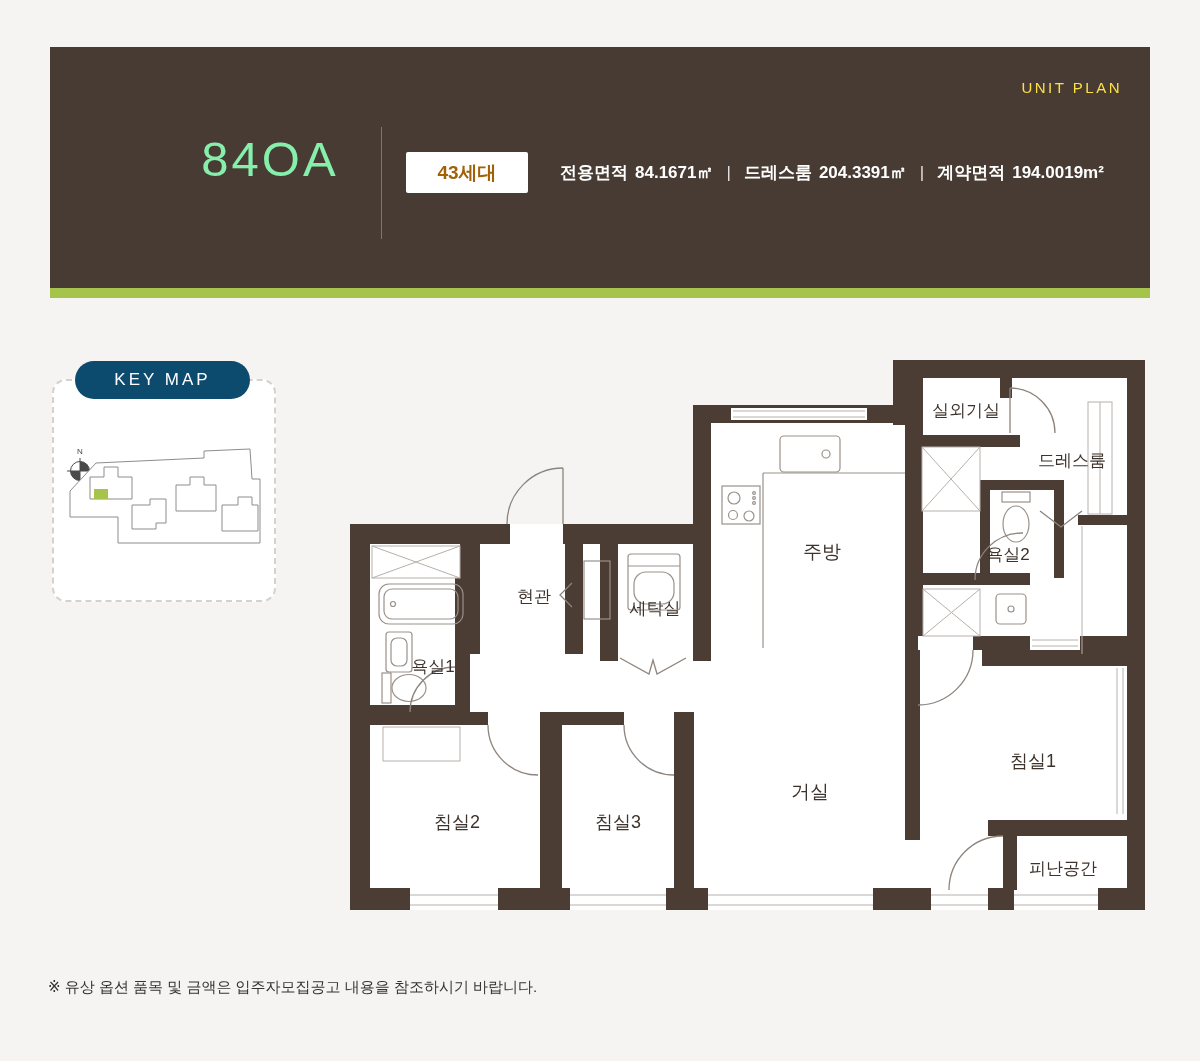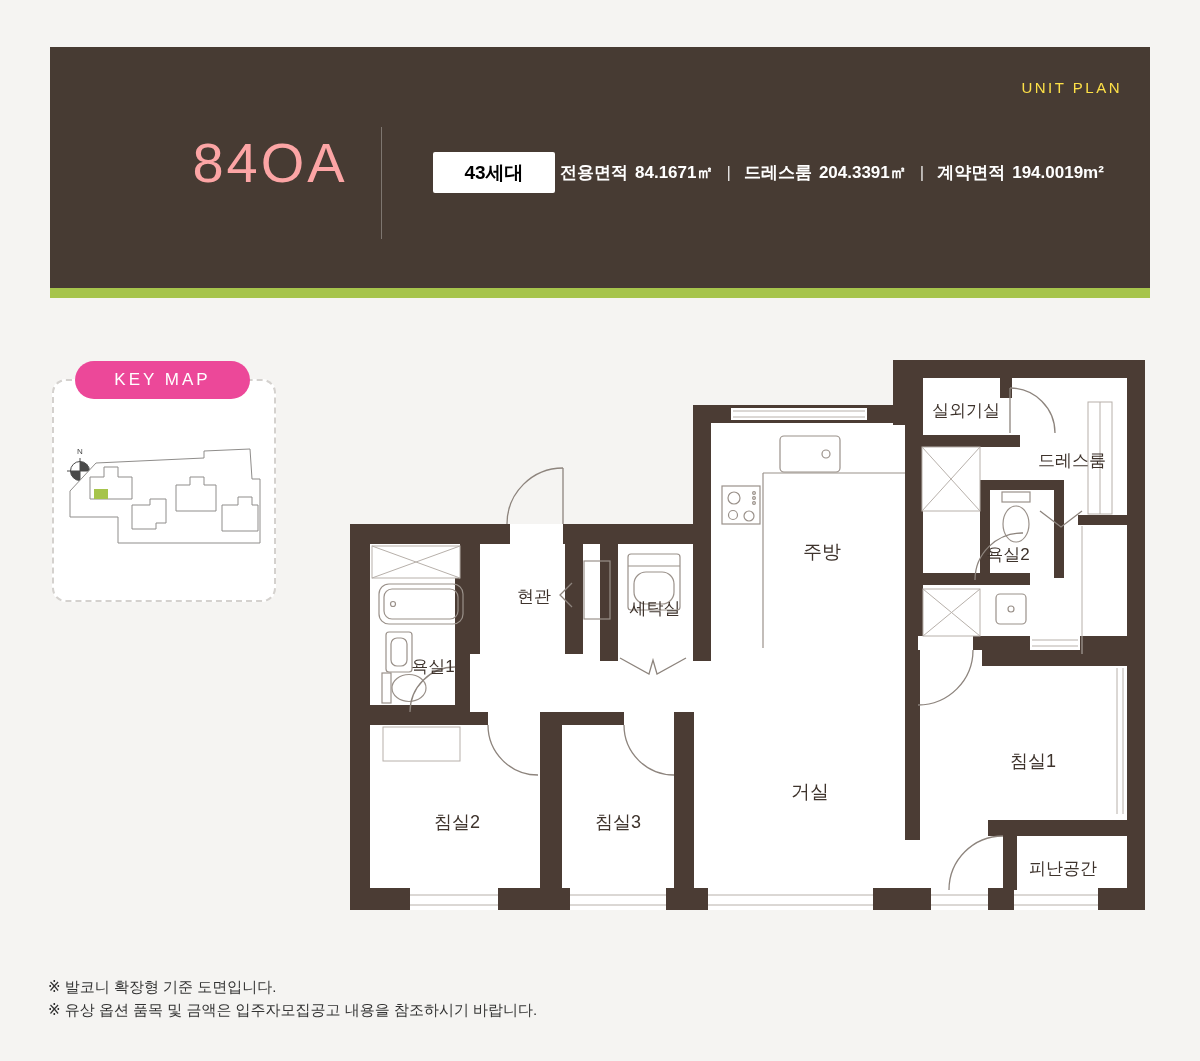--- a/index.html
+++ b/index.html
@@ -17,46 +17,46 @@
   .accent-stripe{
     position:absolute;left:50px;top:288px;width:1100px;height:10px;
     background:#a6c44c;
   }
   .unit-plan-label{
     position:absolute;right:28px;top:32px;
     color:#fde047;font-size:15px;letter-spacing:2.5px;font-weight:400;
   }
   .unit-name{
     position:absolute;left:62px;top:88px;width:316px;text-align:center;
-    color:#fca5a5;font-size:56px;font-weight:500;letter-spacing:3px;line-height:1;
+    color:#86efac;font-size:49px;font-weight:500;letter-spacing:3px;line-height:1;
   }
   .header-divider{
     position:absolute;left:331px;top:80px;width:1px;height:112px;
     background:rgba(255,255,255,0.30);
   }
   .units-badge{
-    position:absolute;left:383px;top:105px;width:122px;height:41px;
-    background:#ffffff;color:#000000;font-size:19px;font-weight:600;
+    position:absolute;left:356px;top:105px;width:122px;height:41px;
+    background:#ffffff;color:#a16207;font-size:19px;font-weight:600;
     display:flex;align-items:center;justify-content:center;border-radius:2px;
   }
   .area-info{
     position:absolute;left:510px;top:105px;height:41px;
     display:flex;align-items:center;color:#ffffff;font-size:17px;white-space:nowrap;
   }
   .area-item .lbl{font-weight:700;margin-right:7px;text-align:right;}
   .area-item .val{font-weight:700;}
   .area-sep{margin:0 13px;font-weight:300;color:rgba(255,255,255,0.85);}
   
   .keymap-box{
     position:absolute;left:52px;top:379px;width:220px;height:219px;
     background:#ffffff;border:2px dashed #d4d1ce;border-radius:14px;
   }
   .keymap-pill{
     position:absolute;left:75px;top:361px;width:175px;height:38px;border-radius:19px;
-    background:#ec4899;color:#ffffff;font-size:17px;letter-spacing:3px;
+    background:#0c4a6e;color:#ffffff;font-size:17px;letter-spacing:3px;
     display:flex;align-items:center;justify-content:center;z-index:2;
   }
   .keymap-box svg{position:absolute;left:0;top:12px;}
   
   .plan{position:absolute;left:348px;top:356px;width:800px;height:565px;}
   .plan svg text{fill:#3e332c;}
   
   .notes{
     position:absolute;left:48px;top:975px;font-size:15px;color:#333333;line-height:1.55;
   }
@@ -261,15 +261,14 @@
     <text x="109" y="472" font-size="18">침실2</text>
     <text x="270" y="472" font-size="18">침실3</text>
     <text x="462" y="442" font-size="19">거실</text>
     <text x="685" y="411" font-size="18">침실1</text>
     <text x="715" y="518">피난공간</text>
   </g>
 </svg>
 </div>
 
 <div class="notes">
-  <div>※ 발코니 확장형 기준 도면입니다.</div>
   <div>※ 유상 옵션 품목 및 금액은 입주자모집공고 내용을 참조하시기 바랍니다.</div>
 </div>
 
 </body></html>

